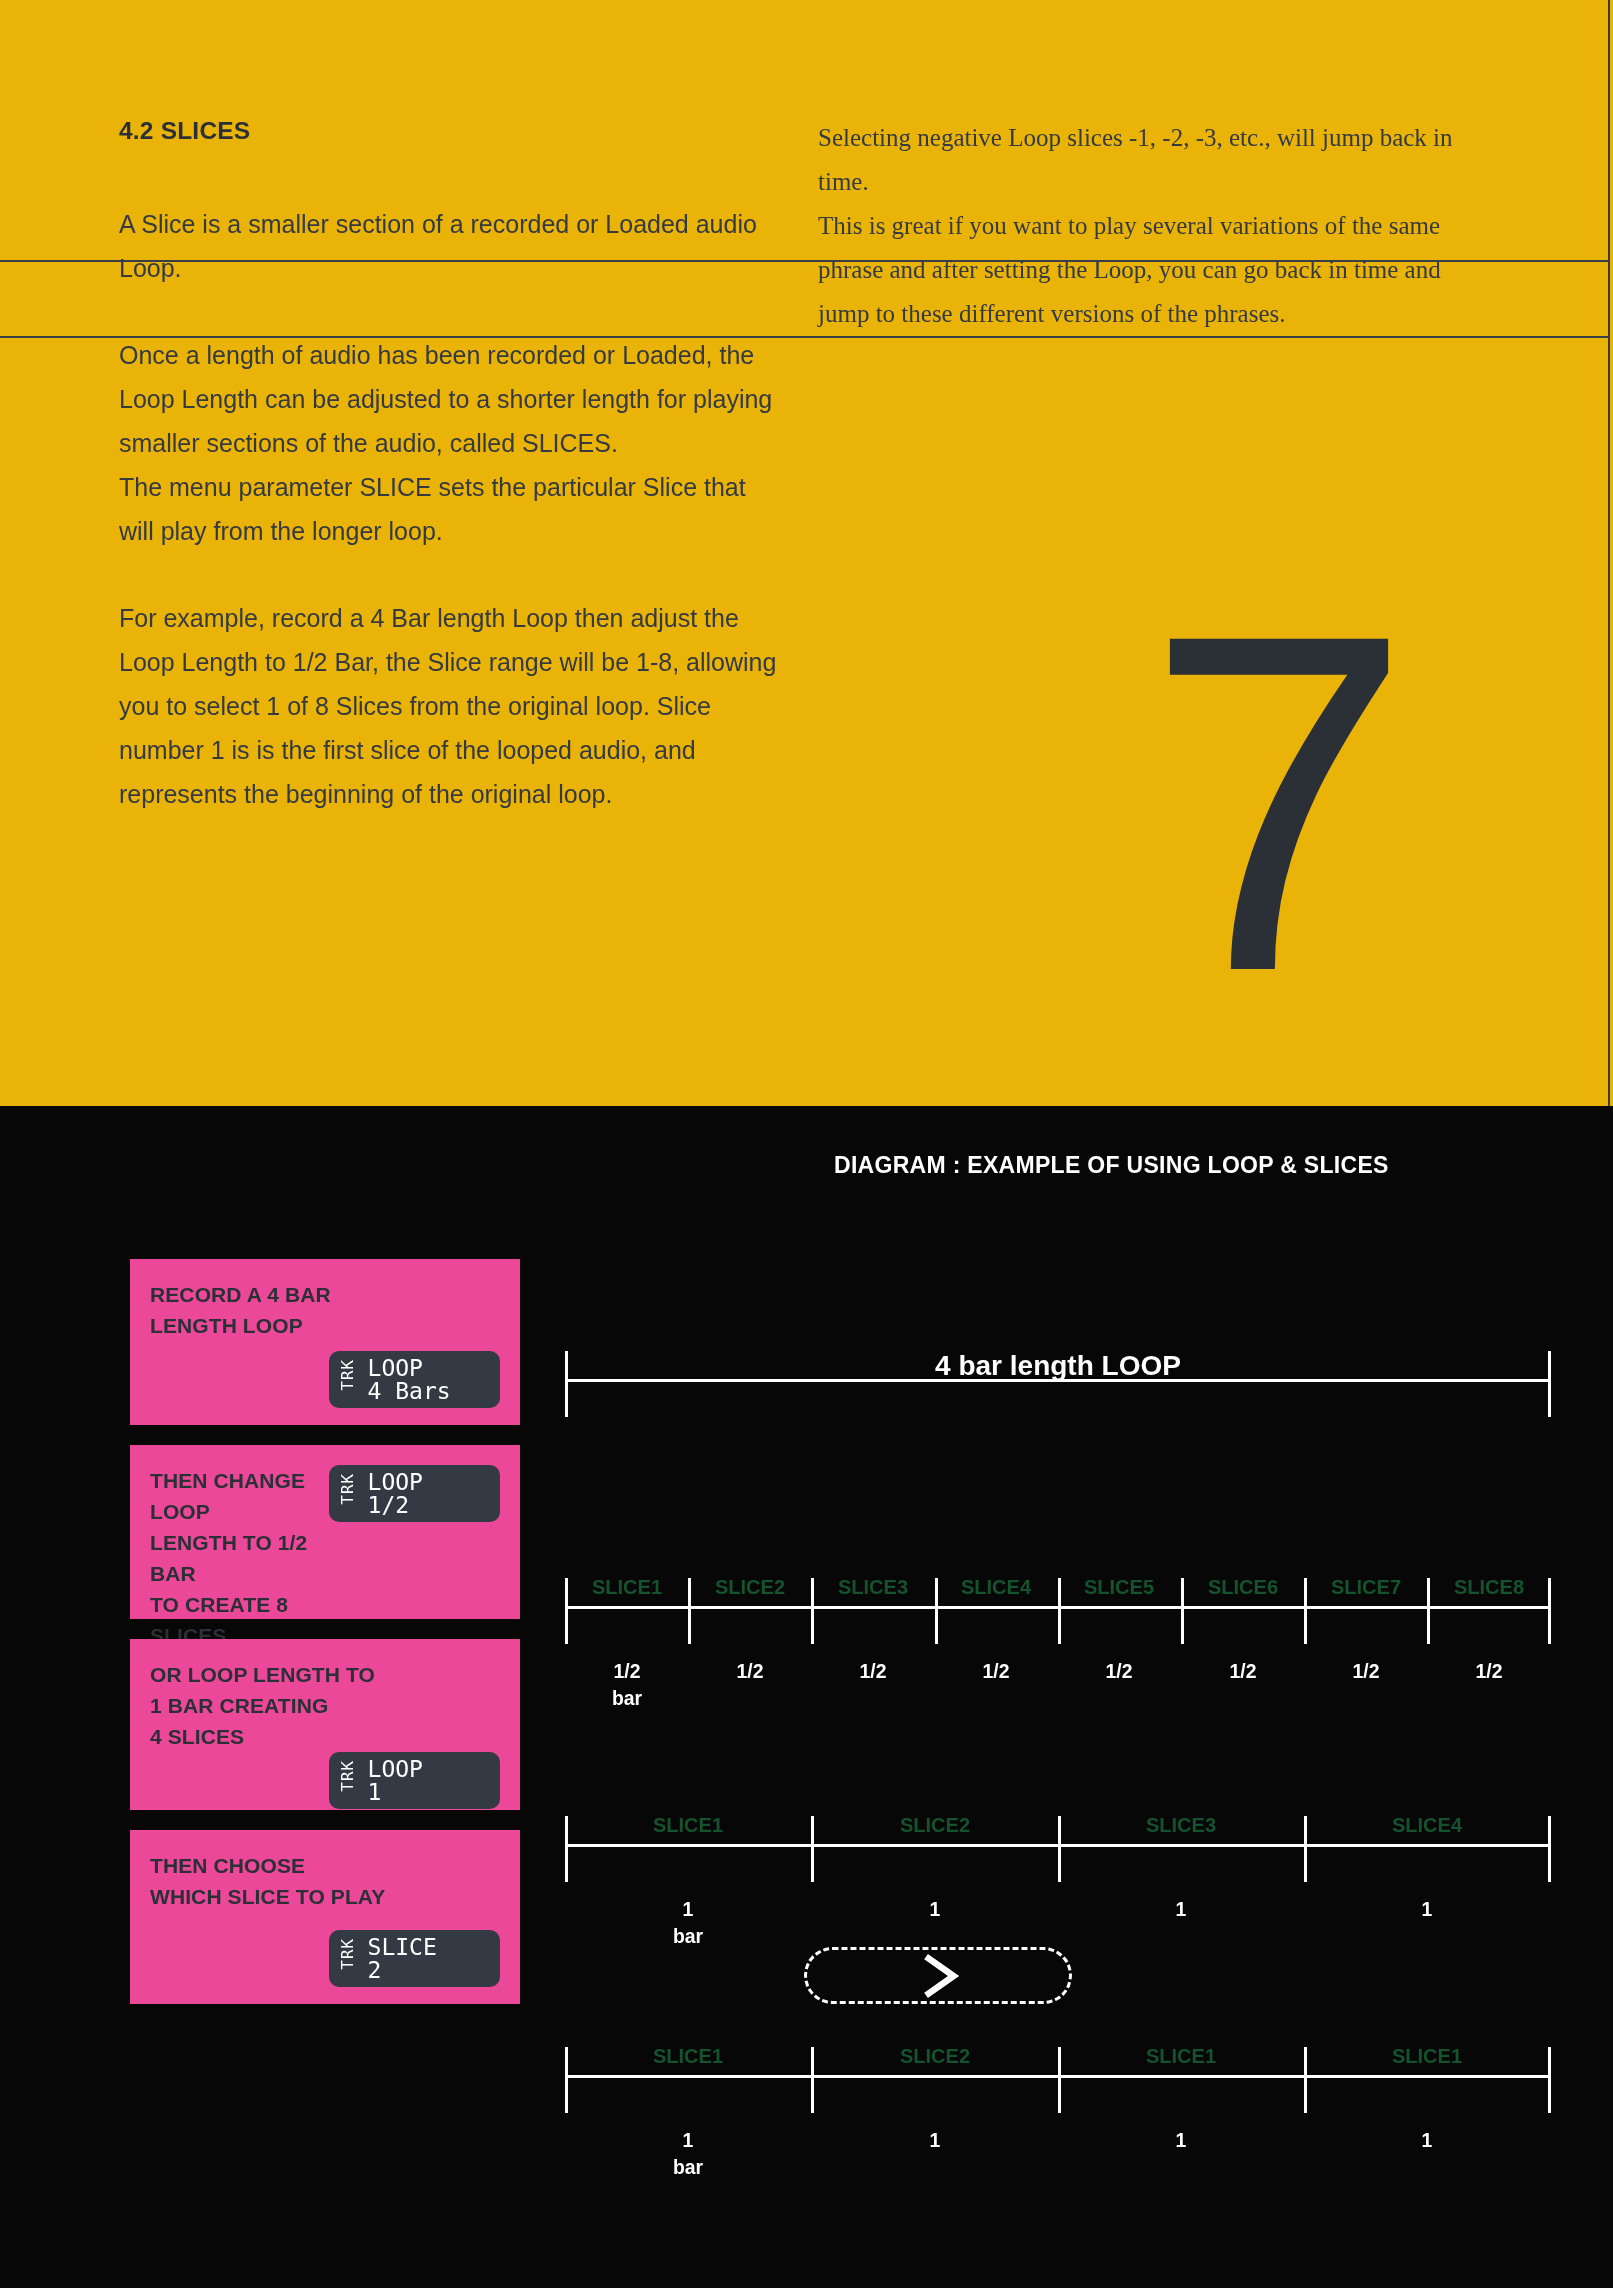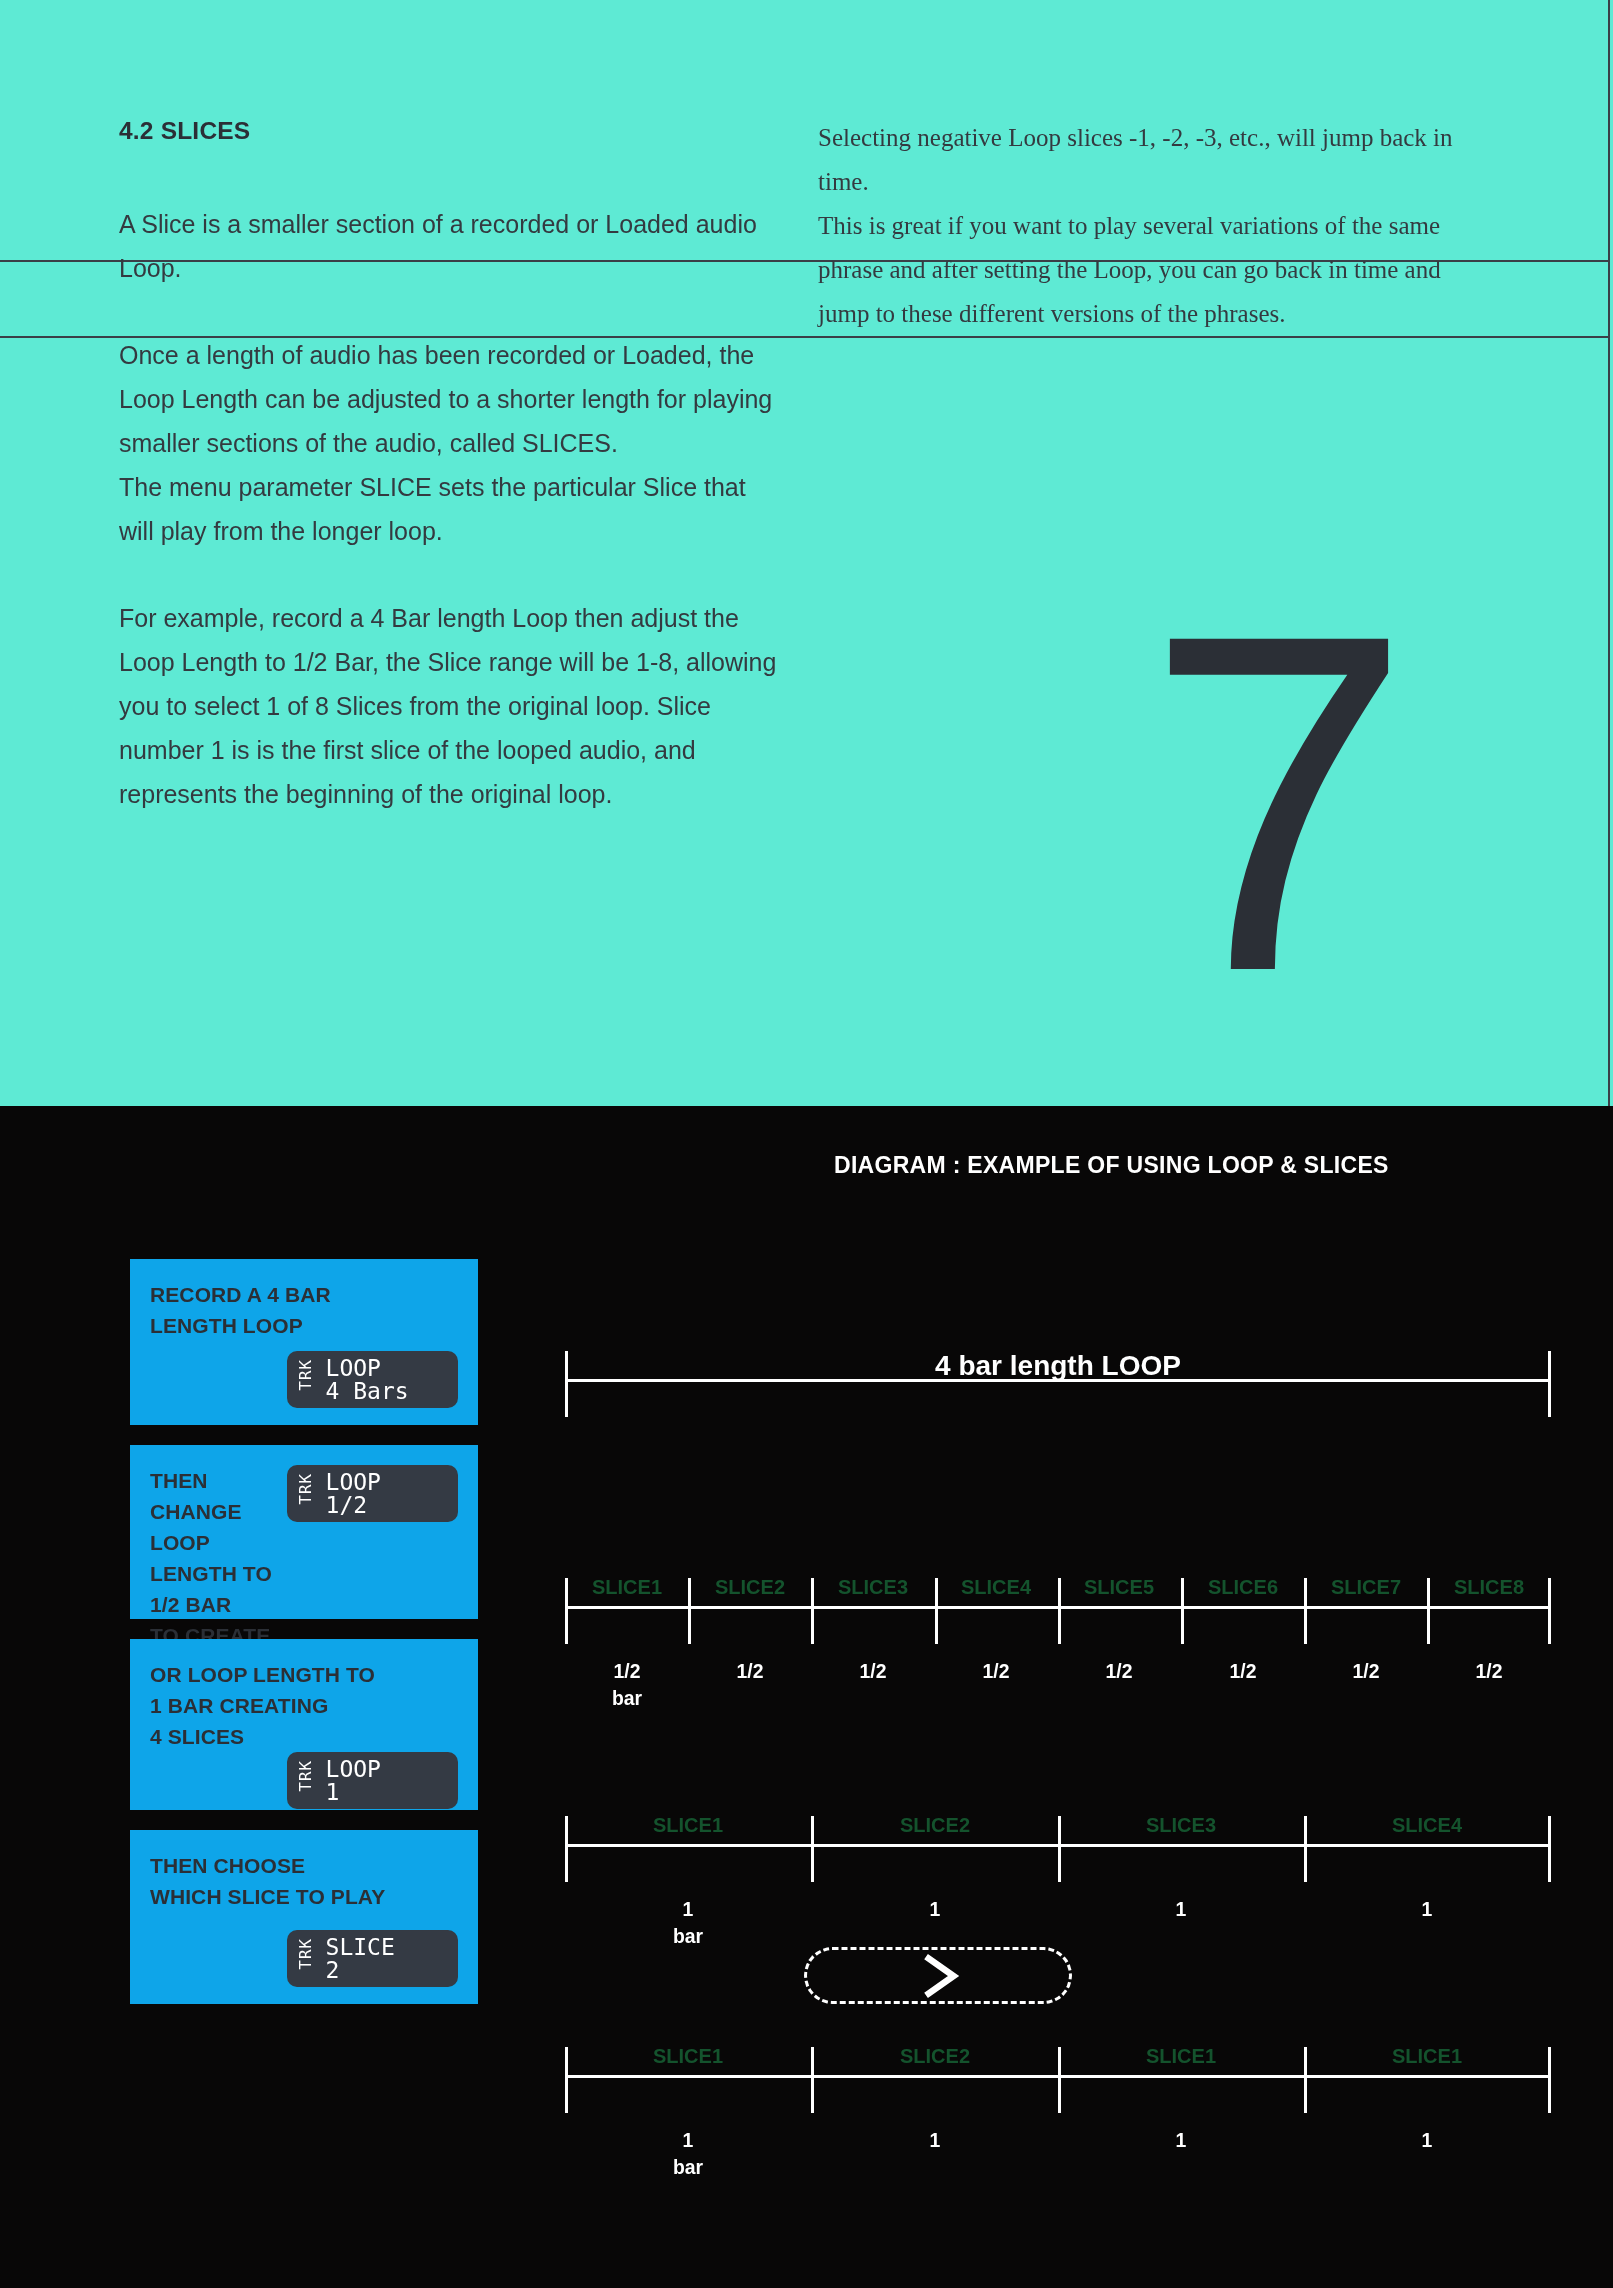--- a/index.html
+++ b/index.html
@@ -9,21 +9,21 @@
     font-family:"Liberation Sans", sans-serif;
     color:#2b2f36;
     position:relative;
     overflow:hidden;
   }
   .page{position:absolute;inset:0;}
 
   
   .article{
     position:absolute;left:0;top:0;width:1613px;height:1106px;
-    background:#5eead4;
+    background:#eab308;
   }
   .vrule{
     position:absolute;top:0;left:1608px;width:1.5px;height:1106px;
     background:#3a3f47;
   }
   .hrule{
     position:absolute;left:0;width:1609px;height:1.5px;background:#3a3f47;
   }
   .hrule.r1{top:260px;}
   .hrule.r2{top:336px;}
@@ -63,22 +63,22 @@
   }
   .diagram-title{
     position:absolute;left:834px;top:1152px;
     font-size:23px;font-weight:bold;letter-spacing:0.3px;color:#fff;
     white-space:nowrap;
   }
 
   
   .cards{position:absolute;left:130px;top:1259px;width:337px;}
   .card{
-    background:#0ea5e9;
-    width:348px;
+    background:#ec4899;
+    width:390px;
     margin-bottom:20px;
     position:relative;
     box-sizing:border-box;
     padding:20px 20px 16.6px 20px;
   }
   .card-title{
     font-size:21px;font-weight:bold;line-height:31px;color:#2b2f36;
     letter-spacing:0.1px;text-transform:uppercase;
   }
   .card-spacer{flex:1;}

